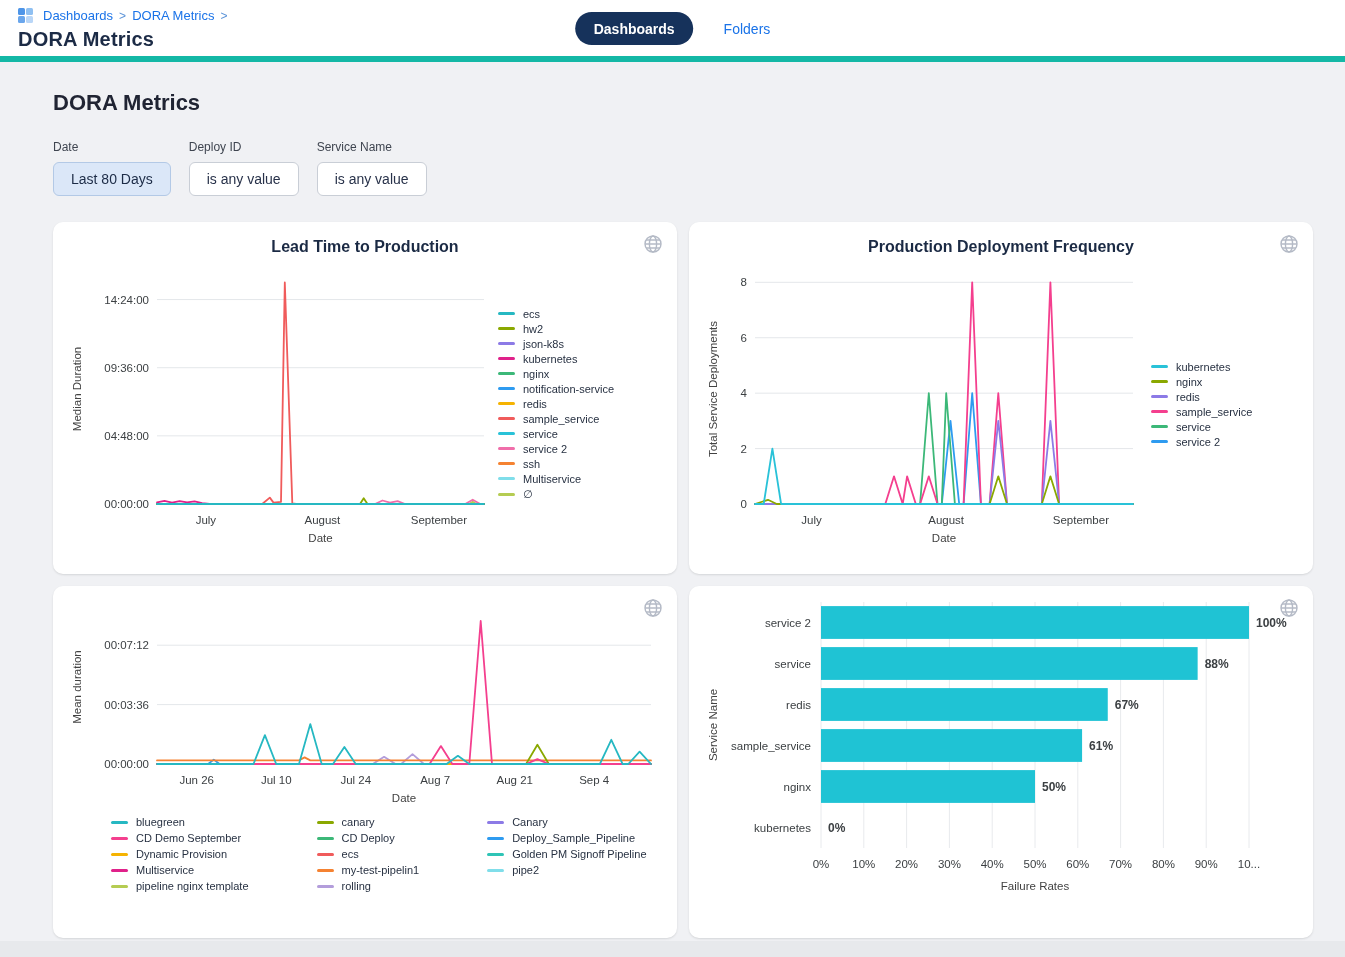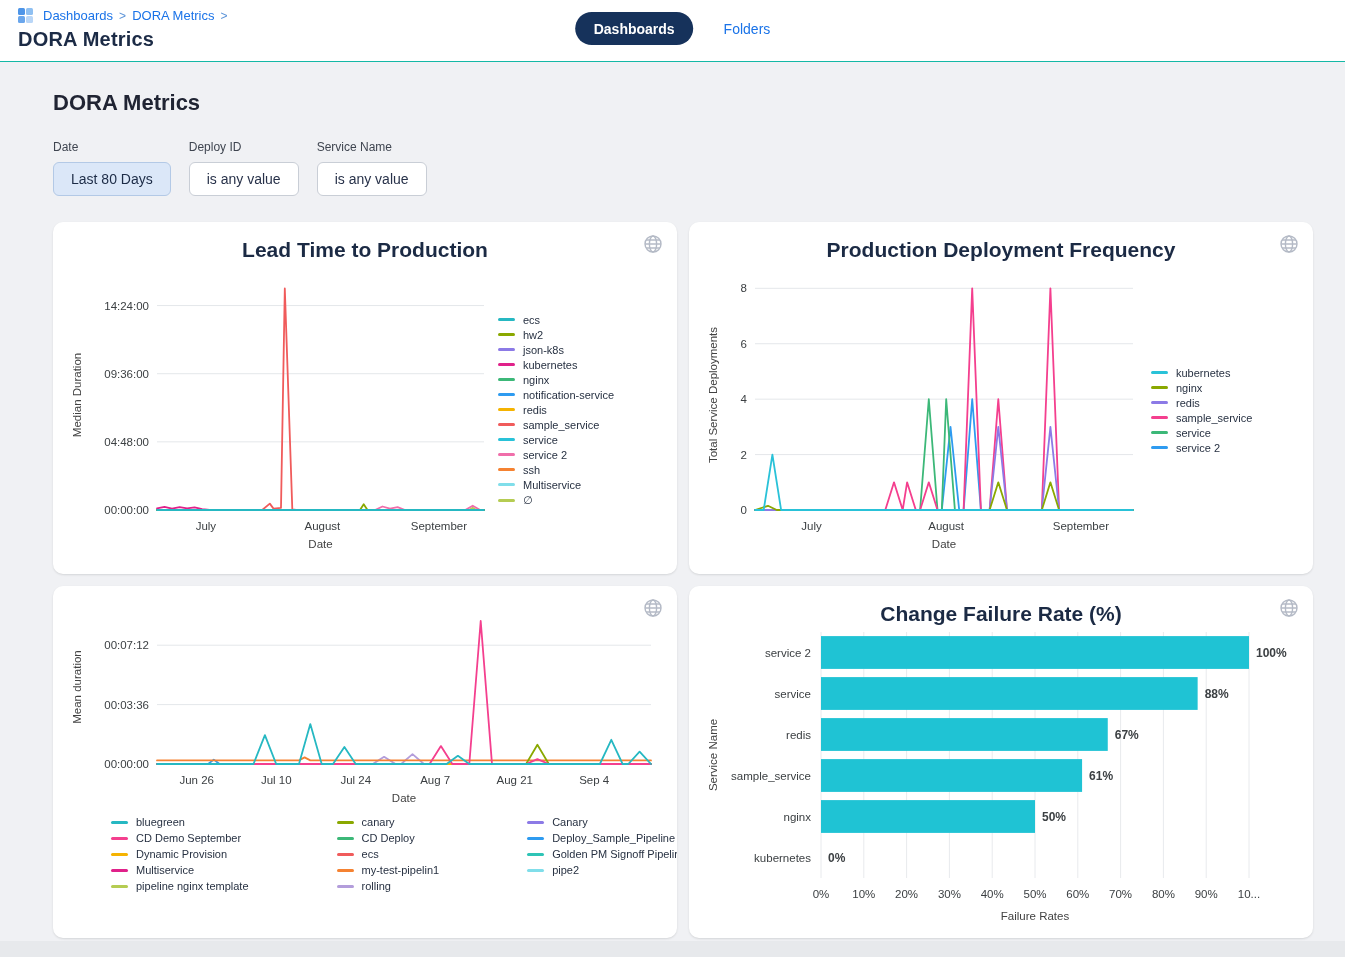--- a/index.html
+++ b/index.html
@@ -9,21 +9,21 @@
     background:#e7e9ec;
     overflow:hidden;
     color:#202433;
   }
   
   header {
     background:#ffffff;
     height:62px;
     padding:8px 36px 0 18px;
     position:relative;
-    border-bottom:1px solid #14b8a6;
+    border-bottom:6px solid #14b8a6;
   }
   .breadcrumb { display:flex; align-items:center; gap:6px; font-size:13px; }
   .bc-icon { width:15px; height:15px; display:grid; grid-template-columns:1fr 1fr; grid-template-rows:1fr 1fr; gap:1.5px; margin-right:4px; }
   .bc-icon i { border-radius:1.5px; }
   .bc-icon i:nth-child(1){ background:#4e95e8; }
   .bc-icon i:nth-child(2){ background:#8fc0f2; }
   .bc-icon i:nth-child(3){ background:#6aa6ec; }
   .bc-icon i:nth-child(4){ background:#b9d6f7; }
   .breadcrumb a { color:#1a73e8; text-decoration:none; cursor:pointer; }
   .breadcrumb .sep { color:#5b93d8; font-size:12px; }
@@ -45,29 +45,29 @@
     font-family:"Liberation Sans",sans-serif; color:#28324a;
     background:#fff; border:1px solid #c9ced6;
   }
   .filter button.hl { background:#dbe7f8; border:1px solid #b3c9e6; color:#1c2b46; }
   .cards { display:grid; grid-template-columns:1fr 1fr; gap:12px; margin-top:26px; }
   .card {
     background:#fff; border-radius:10px; height:352px; padding:10px 14px;
     box-shadow:0 1px 2px rgba(60,64,67,.15); position:relative; overflow:hidden;
   }
   .card-head { text-align:center; padding-top:6px; }
-  .card-head h2 { font-size:21px; font-weight:600; color:#1b2a44; display:inline-block; }
+  .card-head h2 { font-size:16px; font-weight:600; color:#1b2a44; display:inline-block; }
   .globe { position:absolute; top:12px; right:14px; cursor:pointer; }
   .chart-row { display:flex; align-items:center; margin-top:2px; }
   
   .legend-right { display:flex; flex-direction:column; gap:3px; padding-left:6px; }
   .legend-item { display:flex; align-items:center; }
   .legend-item .sw { width:17px; height:3px; border-radius:1.5px; margin-right:8px; flex:none; }
   .legend-item .lb { font-size:11px; color:#273142; white-space:nowrap; }
-  .legend-bottom { display:flex; gap:88px; padding-left:44px; margin-top:4px; }
+  .legend-bottom { display:flex; gap:68px; padding-left:44px; margin-top:4px; }
   .legend-col { display:flex; flex-direction:column; gap:4px; }
   
   svg text { font-family:"Liberation Sans","DejaVu Sans",sans-serif; font-size:11.5px; fill:#3c4043; }
   svg text.alabel { fill:#424242; }
   svg text.vlabel { font-size:12px; font-weight:bold; }
 </style>
 </head>
 <body>
 
 <header>
@@ -373,23 +373,20 @@
               <div class="legend-item">
                 <span class="sw" style="background: rgb(128, 222, 234);"></span>
                 <span class="lb">pipe2</span>
               </div>
             </div>
           </div>
       </div>
     </section>
 
     <section class="card">
-      <div class="card-head">
-        <h2>Change Failure Rate (%)</h2>
-      </div>
       <span class="globe"><svg width="20" height="20" viewBox="0 0 20 20">
             <circle cx="10" cy="10" r="8" fill="none" stroke="#b4bac6" stroke-width="1.4"></circle>
             <ellipse cx="10" cy="10" rx="3.6" ry="8" fill="none" stroke="#b4bac6" stroke-width="1.4"></ellipse>
             <line x1="2" y1="10" x2="18" y2="10" fill="none" stroke="#b4bac6" stroke-width="1.4"></line>
             <line x1="3" y1="6" x2="17" y2="6" fill="none" stroke="#b4bac6" stroke-width="1.4"></line>
             <line x1="3" y1="14" x2="17" y2="14" fill="none" stroke="#b4bac6" stroke-width="1.4"></line>
           </svg></span>
       <div>
         <svg id="c3" width="596" height="302" viewBox="0 0 596 302">
             <line x1="118" x2="118" y1="6" y2="252" stroke="#e8eaed" stroke-width="1"></line>

